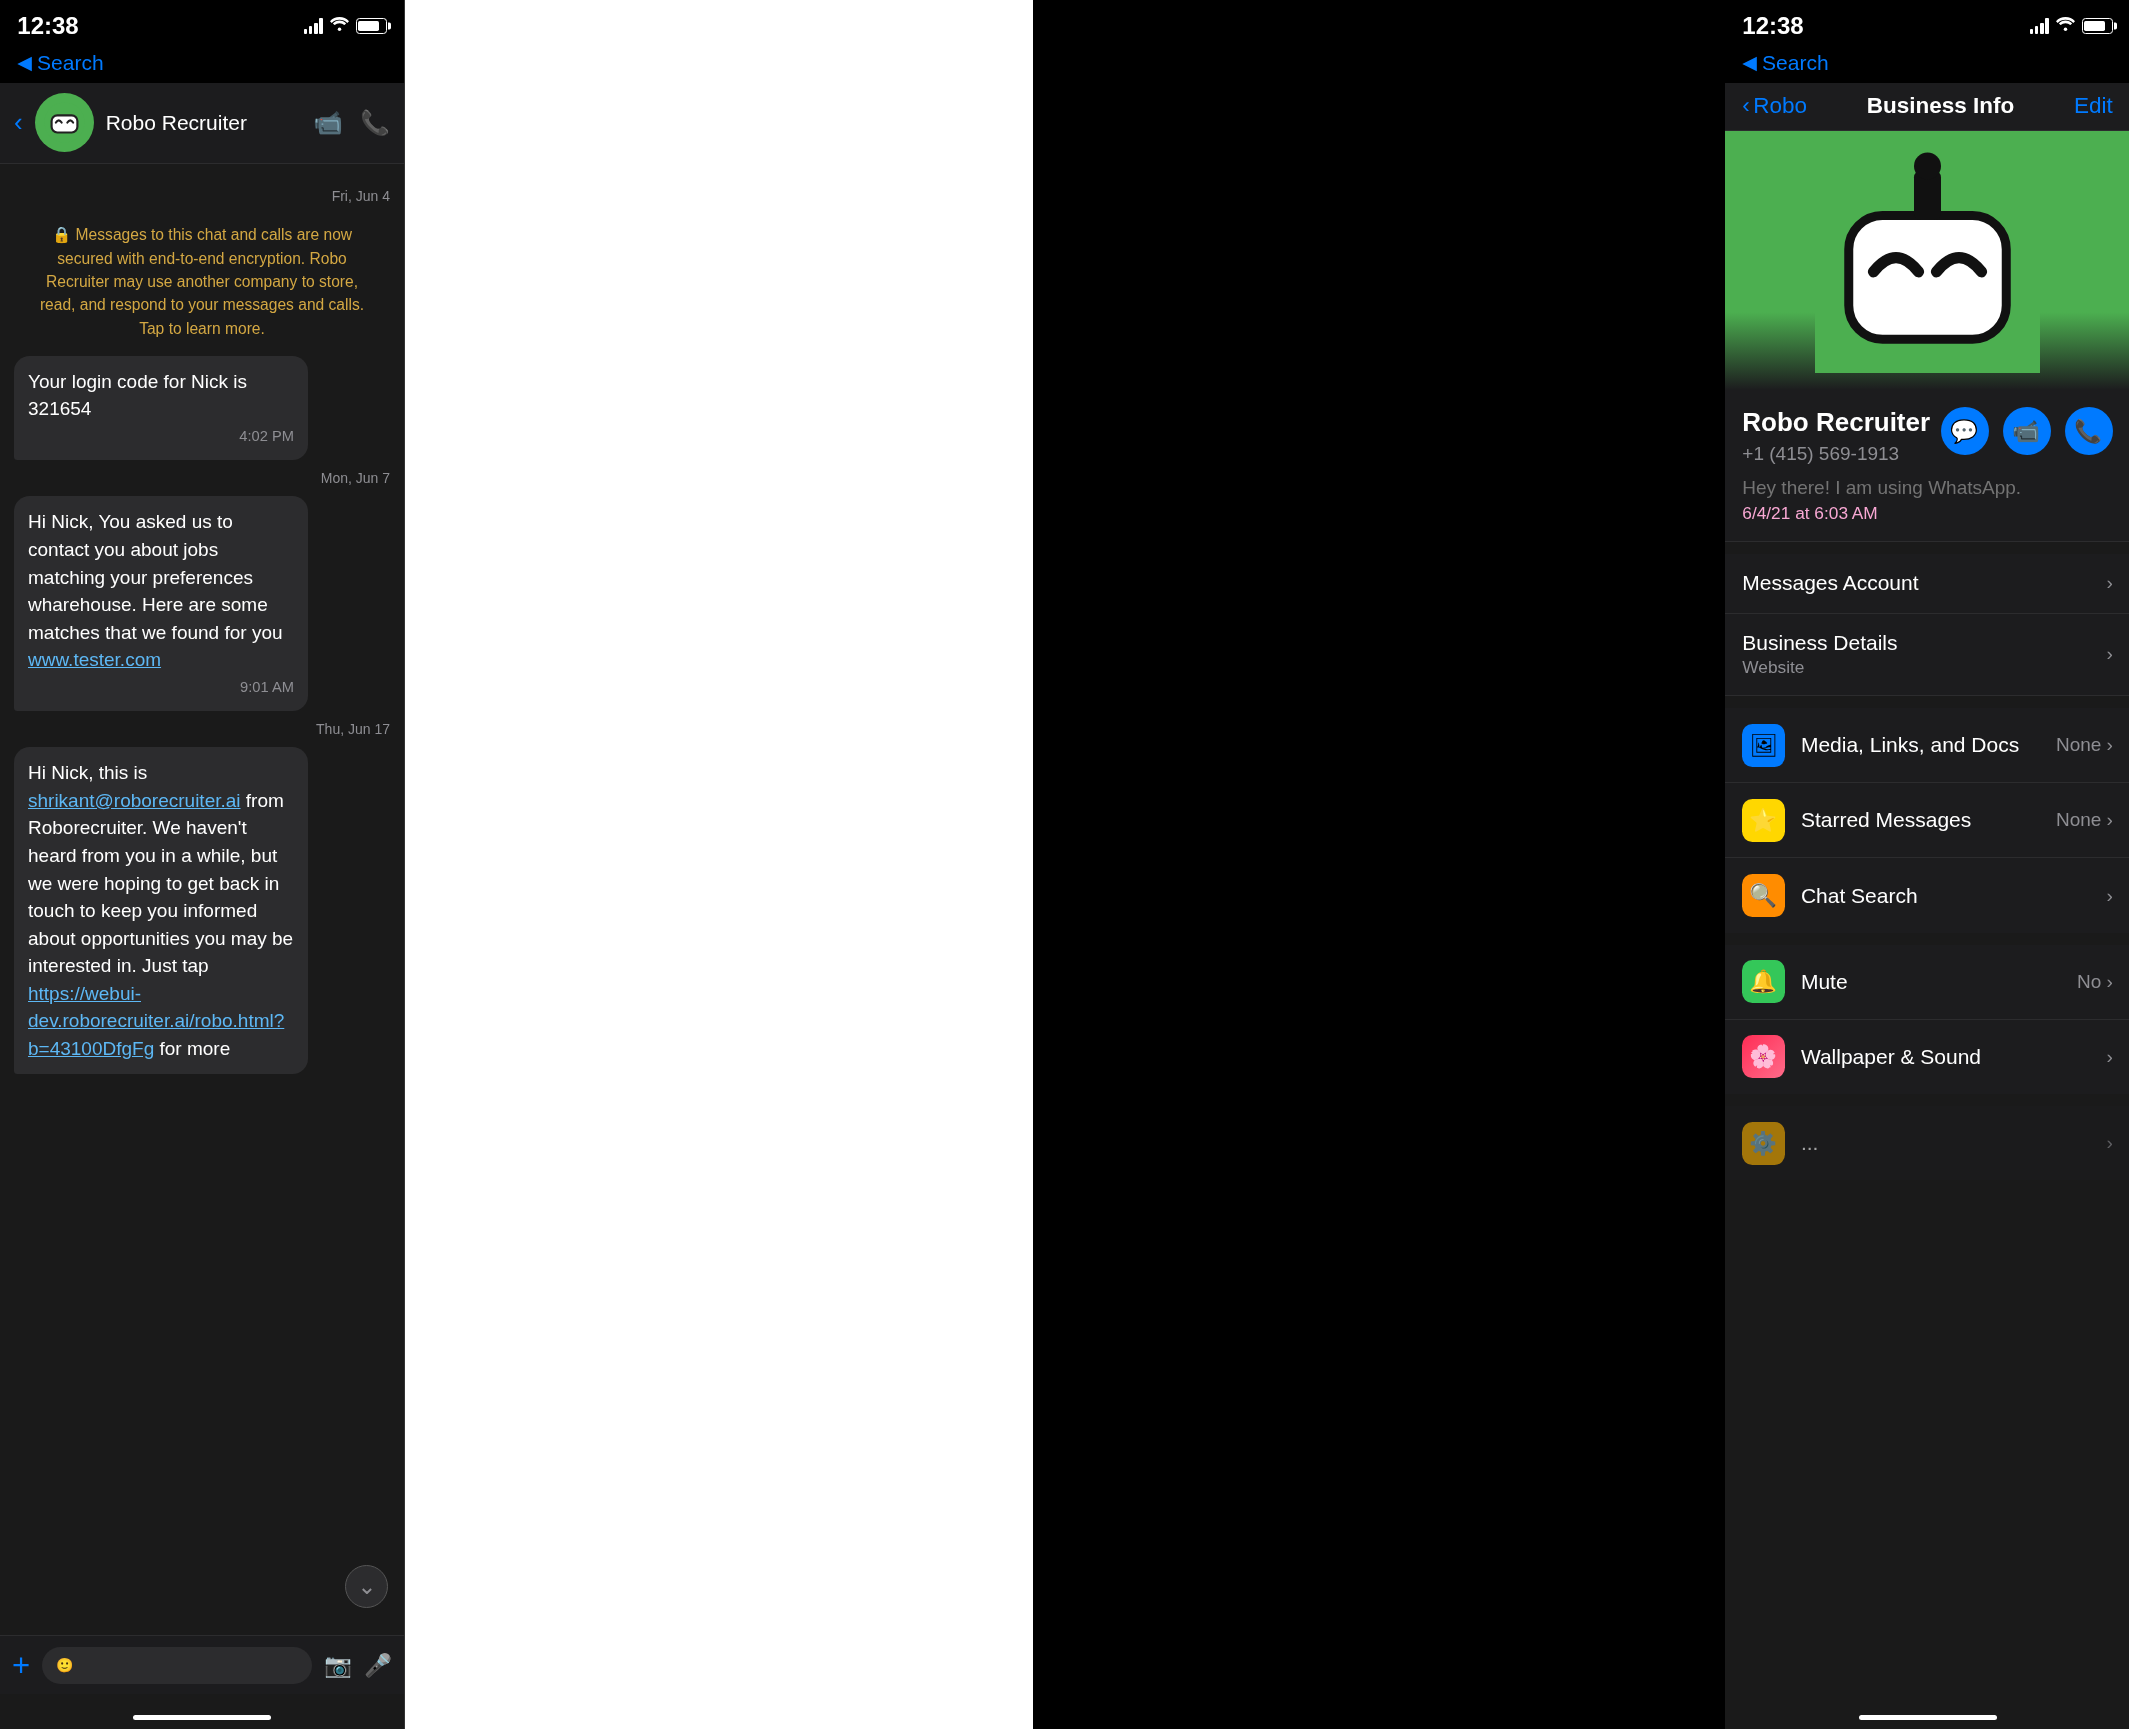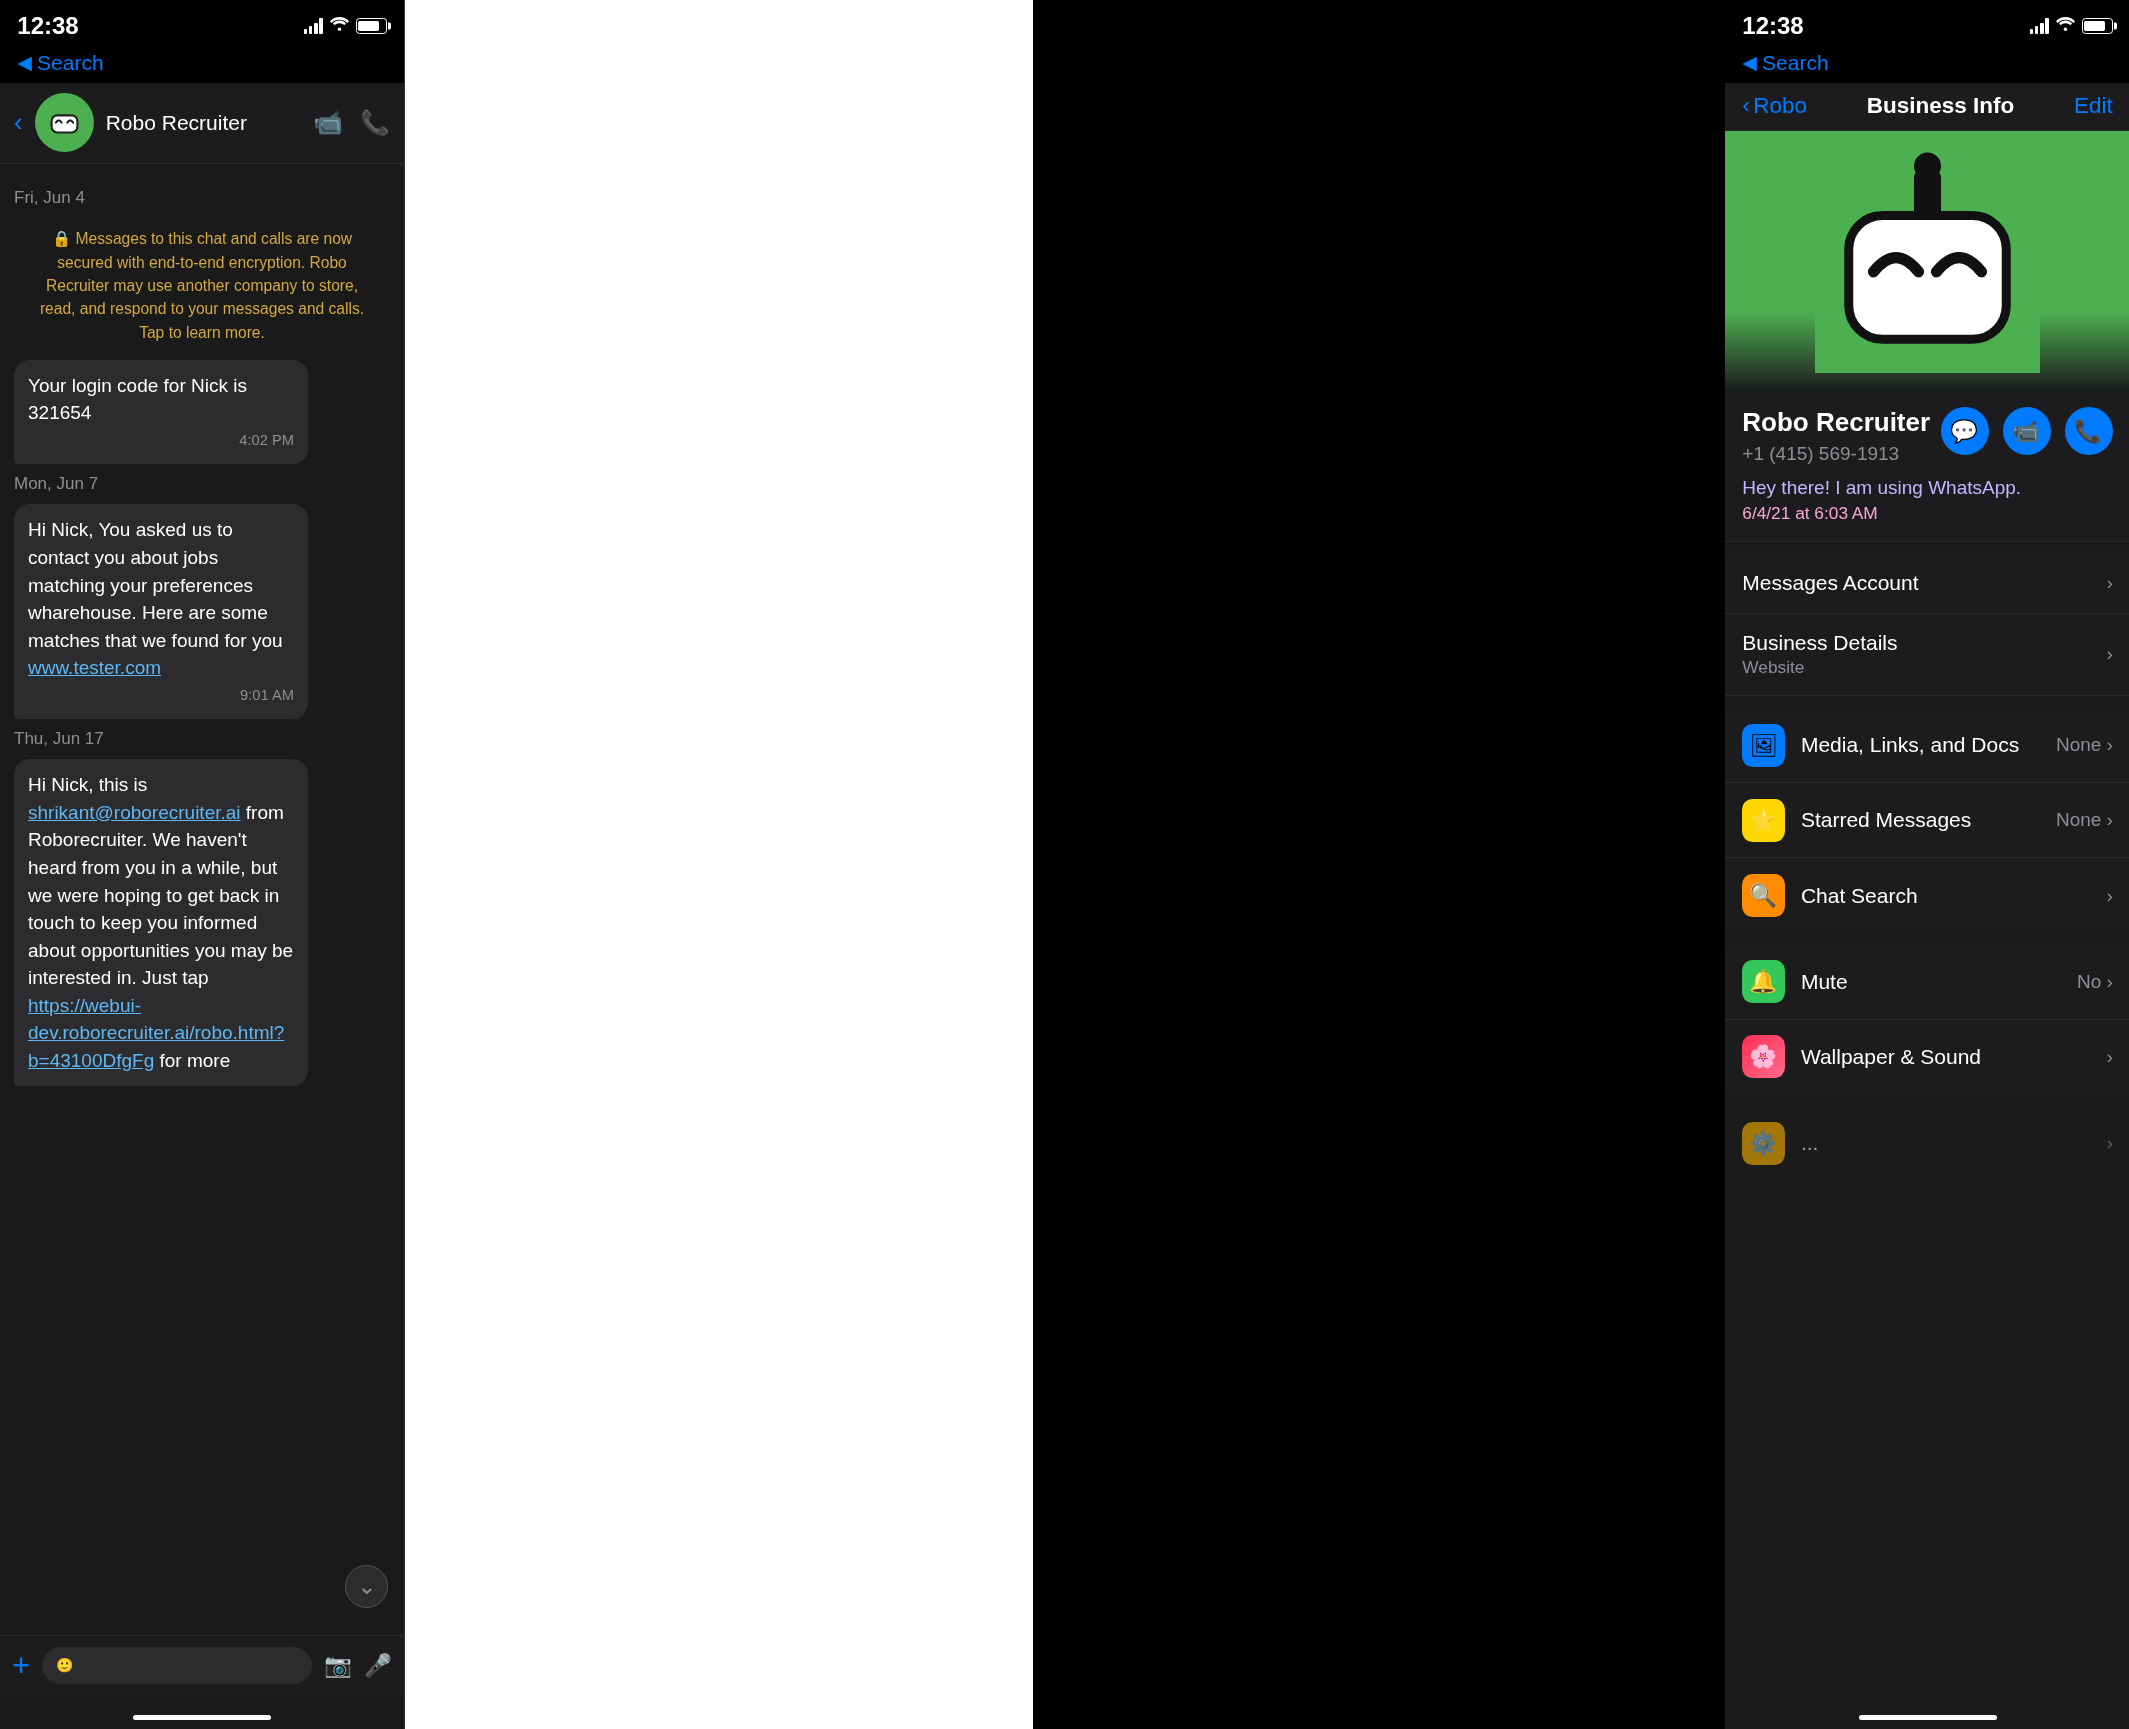--- a/index.html
+++ b/index.html
@@ -164,23 +164,23 @@
     .chat-body {
       background: #1a1a1a;
       padding: 14px 14px 0;
       flex: 1;
       overflow: hidden;
       position: relative;
     }
 
     
     .date-label {
-      text-align: left;
+      text-align: right;
       color: #8e8e93;
-      font-size: 17px;
+      font-size: 14px;
       margin: 10.4px 0;
     }
 
     
     .system-msg {
       text-align: center;
       color: #d4a843;
       font-size: 15.6px;
       padding: 8.6px 17.3px;
       margin: 7px 0;
@@ -341,21 +341,21 @@
       display: flex;
       align-items: center;
       justify-content: center;
       font-size: 22.5px;
     }
     .btn-blue-bubble { background: #007AFF; color: #fff; }
     .btn-blue-video { background: #007AFF; color: #fff; }
     .btn-blue-phone { background: #007AFF; color: #fff; }
 
     .biz-status {
-      color: #c4b5fd;
+      color: #737373;
       font-size: 19px;
       margin-bottom: 3.5px;
     }
     .biz-status-date {
       color: #f9a8d4;
       font-size: 17.3px;
     }
 
     
     .menu-section {

